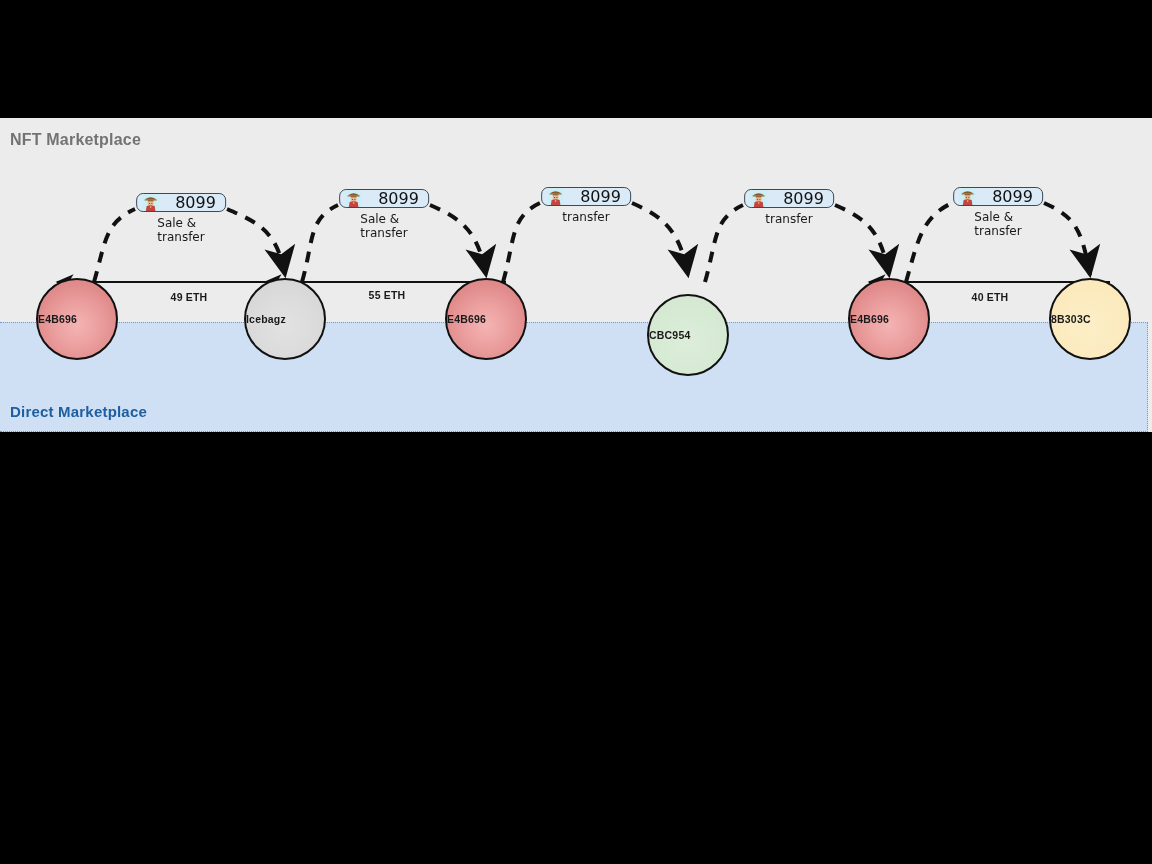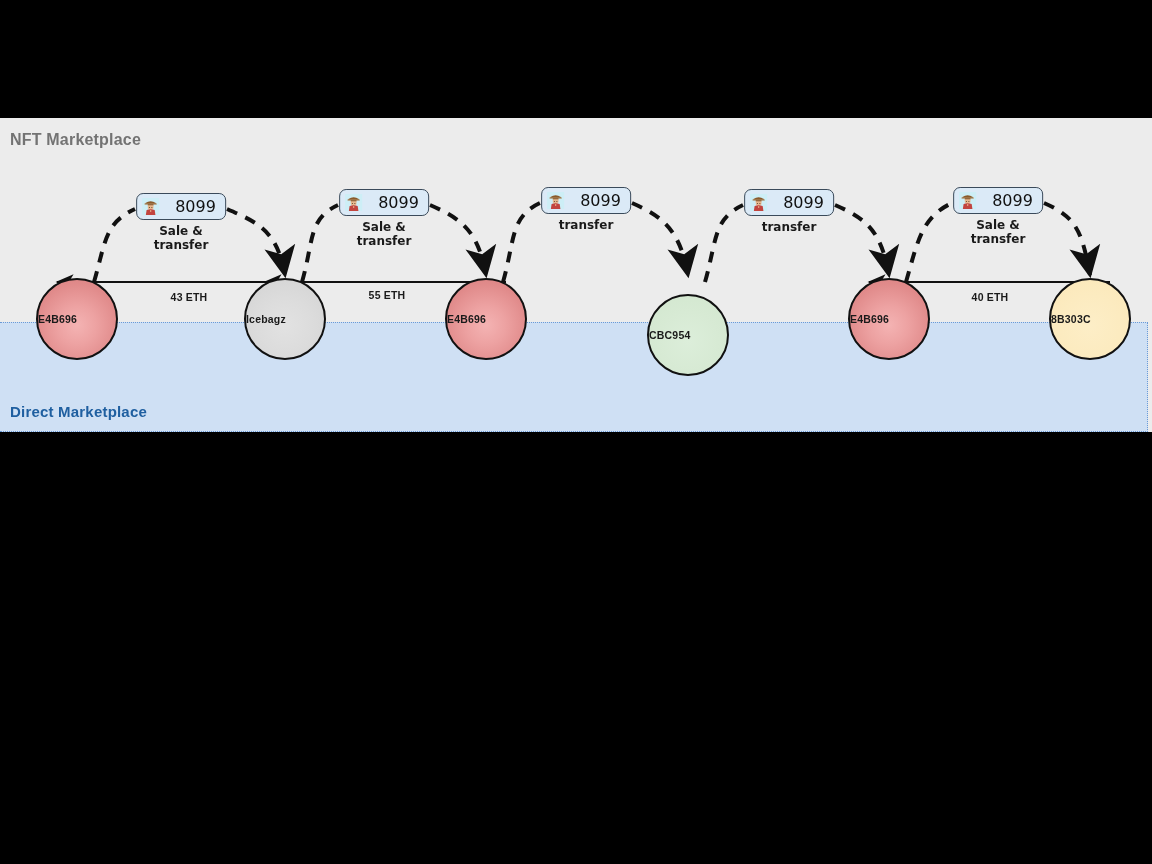--- a/index.html
+++ b/index.html
@@ -135,45 +135,43 @@
   }
   .chip-box {
     display: flex;
     align-items: center;
     gap: 16px;
     background: #dbeaf7;
     border: 1px solid #3a4a5a;
     border-radius: 7px;
     padding: 2px 9px 2px 5px;
     box-sizing: border-box;
-    height: 27px;
+    height: 19px;
   }
   .chip-avatar {
     width: 17px;
     height: 17px;
     display: block;
     flex: none;
     background: #cfeef5;
   }
   .chip-id {
     font-size: 16px;
     color: #111111;
     font-family: "DejaVu Sans", sans-serif;
     line-height: 1;
     white-space: nowrap;
   }
   .chip-caption {
     margin-top: 4px;
     font-size: 12px;
     color: #1a1a1a;
-    text-align: center;
     line-height: 1.18;
     white-space: pre-line;
     font-family: "DejaVu Sans", sans-serif;
-    font-weight: bold;
   }
 </style>
 </head>
 <body>
 
 <div id="canvas">
 
   <div class="region-marketplace"></div>
   <div class="region-direct"></div>
 
@@ -221,21 +219,21 @@
         <span class="node-label">CBC954</span>
       </div>
       <div class="node fill-red" style="left: 848px; top: 278px;">
         <span class="node-label">E4B696</span>
       </div>
       <div class="node fill-cream" style="left: 1049px; top: 278px;">
         <span class="node-label">8B303C</span>
       </div>
     </div>
   <div id="eth-layer">
-      <div class="eth-label" style="left: 189px; top: 291px;">43 ETH</div>
+      <div class="eth-label" style="left: 189px; top: 291px;">49 ETH</div>
       <div class="eth-label" style="left: 387px; top: 289px;">55 ETH</div>
       <div class="eth-label" style="left: 990px; top: 291px;">40 ETH</div>
     </div>
   <div id="chip-layer">
       <div class="chip" style="left: 181px; top: 193px;">
         <div class="chip-box">
           <span style="display: flex;">
             <svg class="chip-avatar" viewBox="0 0 16 16" xmlns="http://www.w3.org/2000/svg">
               <rect width="16" height="16" fill="#cdeef6"></rect>
               <path d="M3.1 4.6 q4.9 -2.9 9.8 0 l0 0.8 -9.8 0 z" fill="#8a5a2a"></path>

